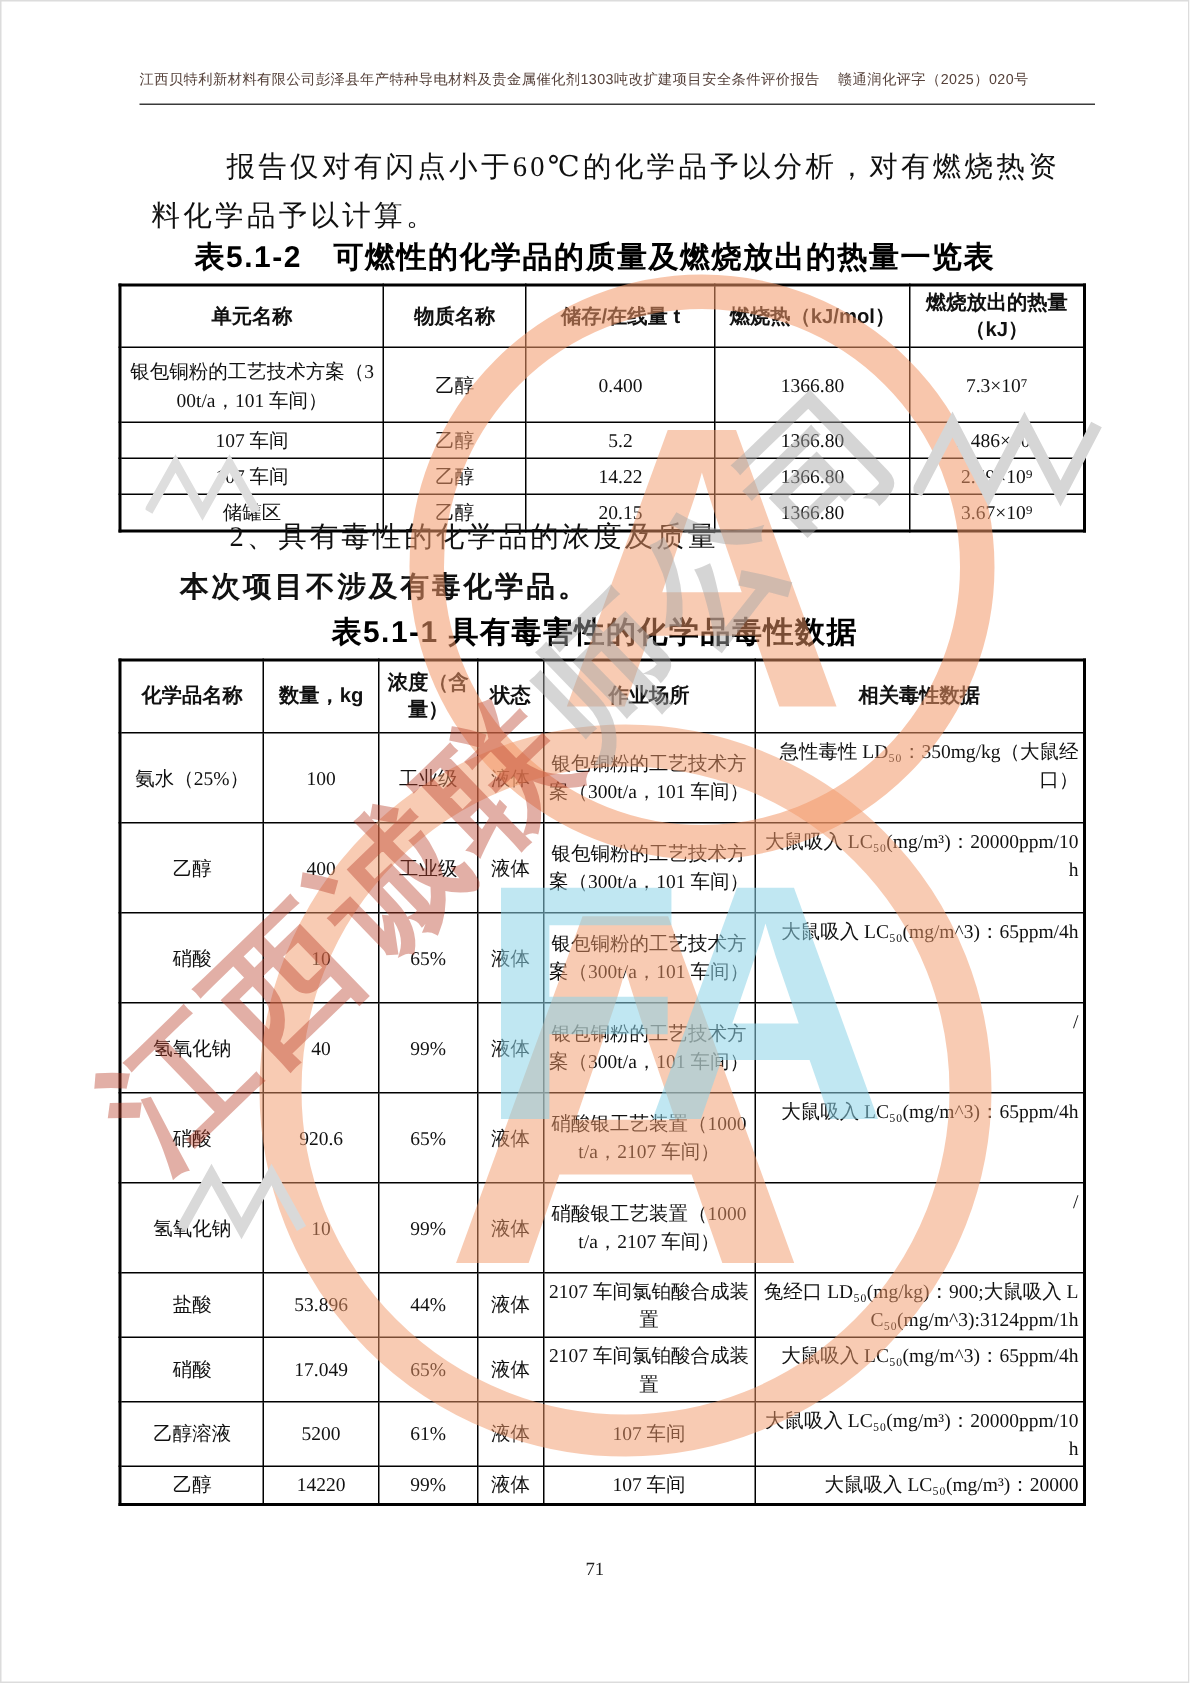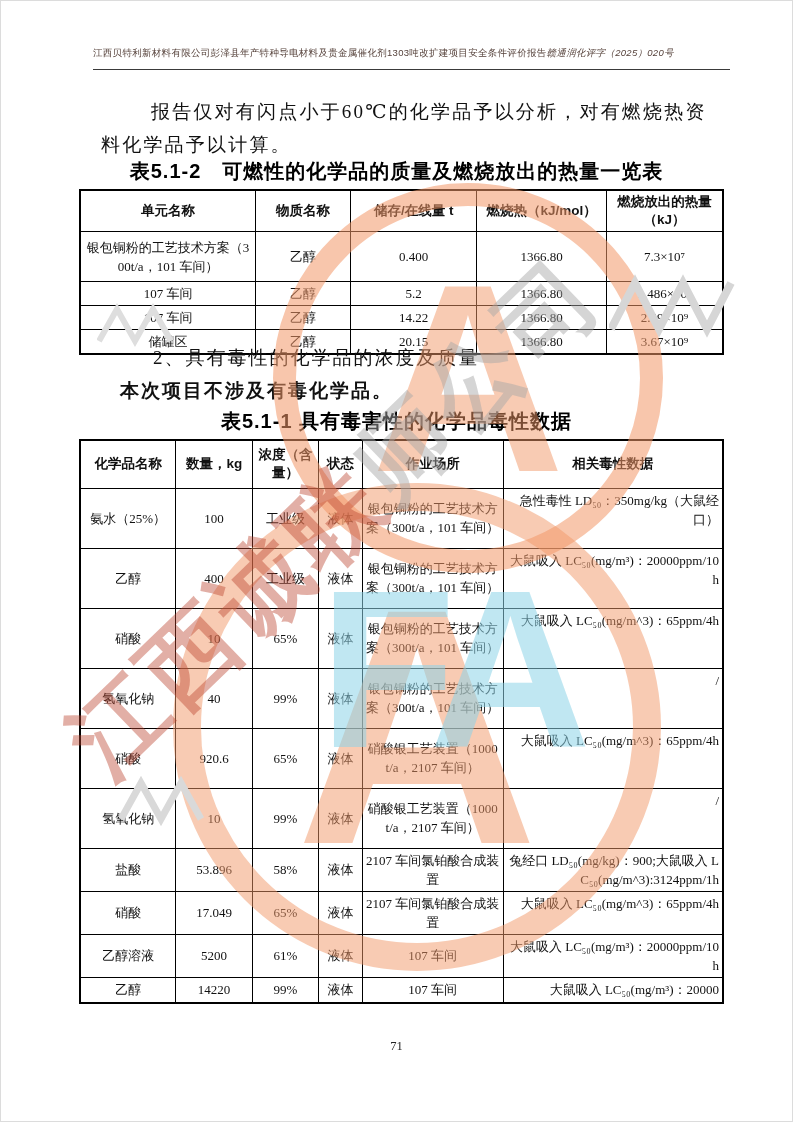--- a/index.html
+++ b/index.html
@@ -10,21 +10,21 @@
   }
   
   .doc-header{
     position:absolute;top:46px;left:92px;right:62px;
     display:flex;align-items:flex-end;
     font-size:9.5px;color:#55413a;letter-spacing:0.3px;
     border-bottom:1.5px solid #3a3a3a;padding-bottom:9px;
     font-family:"Liberation Sans","DejaVu Sans",sans-serif;
   }
   .doc-header .left{max-width:540px;}
-  .doc-header .right{white-space:nowrap;font-style:italic;}
+  .doc-header .right{white-space:nowrap;margin-left:12px;}
   
   .para{
     position:absolute;top:94px;left:100px;width:624px;
     font-size:19px;line-height:33px;text-indent:50px;letter-spacing:2.2px;
   }
   .tbl-title{
     position:absolute;left:0;width:100%;text-align:center;
     font-family:"Liberation Sans","DejaVu Sans",sans-serif;
     font-weight:bold;font-size:20px;letter-spacing:1px;color:#000;
   }
@@ -240,21 +240,21 @@
             <td>氢氧化钠</td>
             <td>10</td>
             <td>99%</td>
             <td>液体</td>
             <td>硝酸银工艺装置（1000t/a，2107 车间）</td>
             <td>/</td>
           </tr>
           <tr>
             <td>盐酸</td>
             <td>53.896</td>
-            <td>58%</td>
+            <td>44%</td>
             <td>液体</td>
             <td>2107 车间氯铂酸合成装置</td>
             <td>兔经口 LD₅₀(mg/kg)：900;大鼠吸入 LC₅₀(mg/m^3):3124ppm/1h</td>
           </tr>
           <tr>
             <td>硝酸</td>
             <td>17.049</td>
             <td>65%</td>
             <td>液体</td>
             <td>2107 车间氯铂酸合成装置</td>

